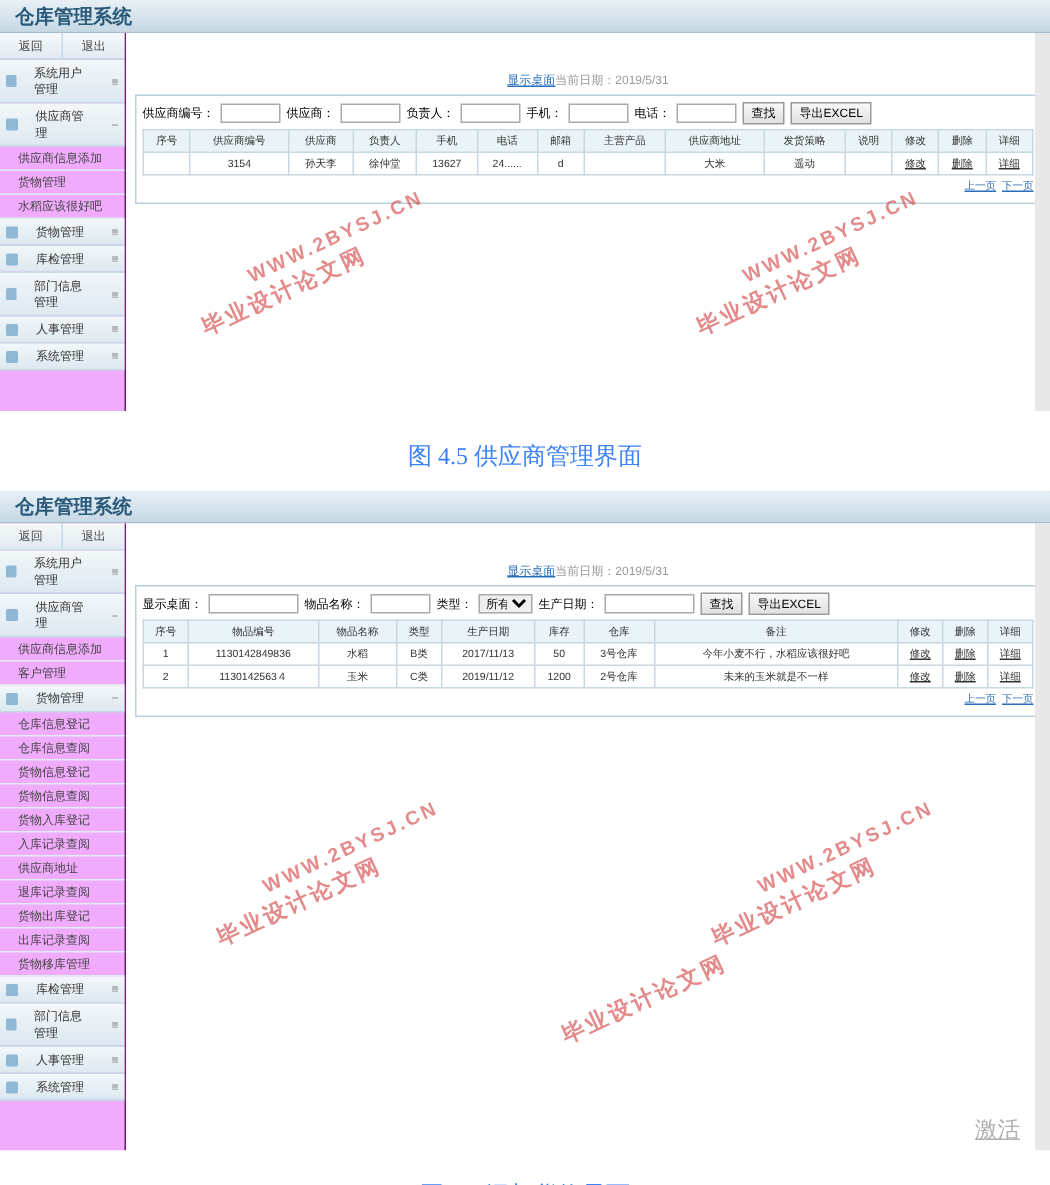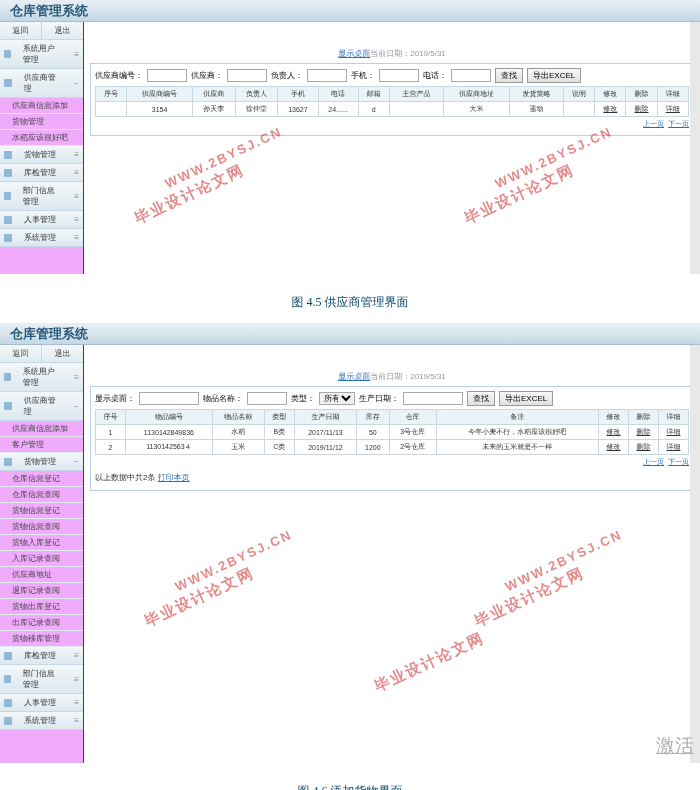--- a/index.html
+++ b/index.html
@@ -26,24 +26,24 @@
     .search-row { display: flex; align-items: center; gap: 4px; flex-wrap: nowrap; font-size: 8px; margin-bottom: 3px; }
     .search-row input[type=text] { width: 40px; height: 13px; border: 1px solid #aaa; font-size: 8px; }
     .search-row select { height: 13px; border: 1px solid #aaa; font-size: 8px; width: 36px; }
     .search-row .btn { background: linear-gradient(#f8f8f8,#e0e0e0); border: 1px solid #999; padding: 1px 5px; font-size: 8px; cursor: pointer; }
     .data-table { width: 100%; border-collapse: collapse; font-size: 7px; }
     .data-table th, .data-table td { border: 1px solid #c8d8e2; padding: 2px 2px; text-align: center; color: #333; white-space: nowrap; }
     .data-table th { background: #eaf3f8; font-weight: normal; }
     .link { color: #2a6db8; text-decoration: underline; cursor: pointer; }
     .pagination { display: flex; justify-content: flex-end; gap: 4px; font-size: 7px; padding: 2px 0; }
     .foot-note { font-size: 8px; color: #333; padding: 3px 0; }
-    .caption { text-align: center; font-size: 12px; padding: 20px 0 12px; color: #0c4a6e; font-family: SimSun, serif; }
+    .caption { text-align: center; font-size: 16px; padding: 20px 0 12px; color: #3b82f6; font-family: SimSun, serif; }
     .watermark { position: absolute; color: rgba(210, 60, 60, 0.6); font-size: 13px; font-weight: bold; transform: rotate(-25deg); pointer-events: none; letter-spacing: 2px; z-index: 10; }
     .wm-cn { font-size: 15px; }
-    .activate { position: absolute; right: 6px; bottom: 4px; font-size: 19px; color: #b0b0b0; text-decoration: underline; }
+    .activate { position: absolute; right: 20px; bottom: 4px; font-size: 15px; color: #b0b0b0; text-decoration: underline; }
     .scrollbar-stub { position:absolute; right:0; top:22px; bottom:0; width:10px; background:#e8e8e8; }
   </style>
 </head>
 <body>
 
 <div class="screenshot screenshot-top">
   <div class="header-bar">
     <span>仓库管理系统</span>
   </div>
   <div class="container">
@@ -319,24 +319,20 @@
                   <td class="link">修改</td>
                   <td class="link">删除</td>
                   <td class="link">详细</td>
                 </tr>
               </tbody>
           </table>
           <div class="pagination">
             <span class="link">上一页</span>
             <span class="link">下一页</span>
           </div>
-          <div class="foot-note">
-            <span>以上数据中共2条</span>
-            <span class="link">打印本页</span>
-          </div>
         </div>
       </div>
     </div>
   </div>
   <div class="scrollbar-stub"></div>
   <div class="watermark" style="left:170px;top:230px">WWW.2BYSJ.CN</div>
   <div class="watermark wm-cn" style="left:140px;top:265px">毕业设计论文网</div>
   <div class="watermark" style="left:500px;top:230px">WWW.2BYSJ.CN</div>
   <div class="watermark wm-cn" style="left:470px;top:265px">毕业设计论文网</div>
   <div class="watermark wm-cn" style="left:370px;top:330px">毕业设计论文网</div>

